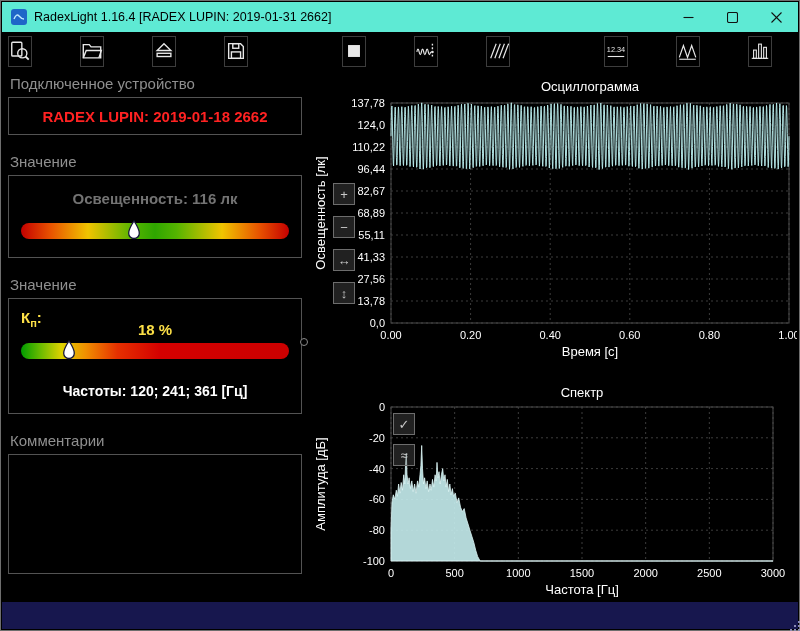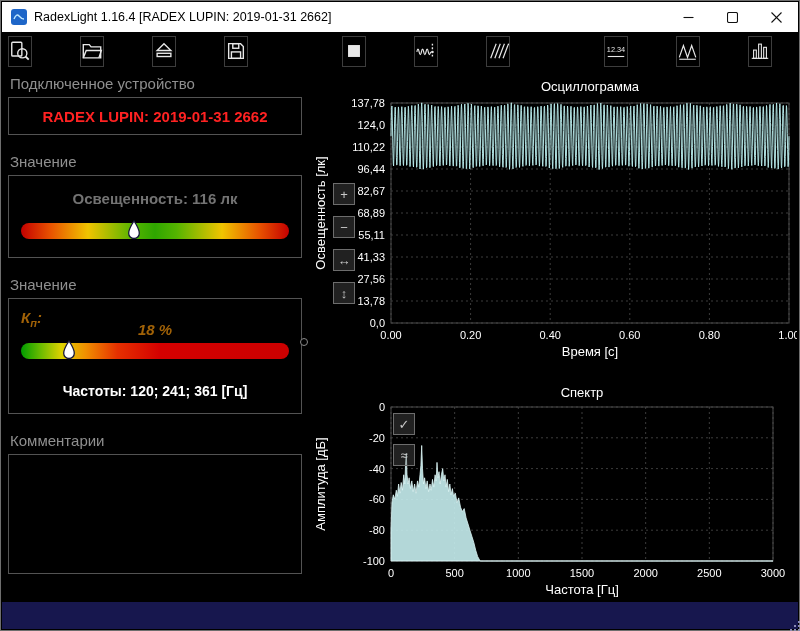--- a/index.html
+++ b/index.html
@@ -1,20 +1,20 @@
 <!DOCTYPE html>
 <html><head>
 <meta charset="utf-8">
 <style>
   * { margin:0; padding:0; box-sizing:border-box; }
   html,body { width:800px; height:631px; background:#000; font-family:"Liberation Sans",sans-serif; overflow:hidden; }
   .window { position:absolute; inset:0; background:#000; border:1px solid #6e6e6e; }
 
   
-  .titlebar { position:absolute; left:1px; top:1px; right:1px; height:30px; background:#ffffff; display:flex; align-items:center; color:#000; font-size:12.5px; }
+  .titlebar { position:absolute; left:1px; top:1px; right:1px; height:30px; background:#5eead4; display:flex; align-items:center; color:#000; font-size:12.5px; }
   .app-icon { margin:0 7px 0 9px; display:flex; }
   .win-buttons { margin-left:auto; display:flex; height:100%; }
   .win-btn { width:44px; height:100%; display:flex; align-items:center; justify-content:center; }
   .win-btn svg { stroke:#111; stroke-width:1.1; fill:none; }
 
   
   .toolbar { position:absolute; left:1px; top:31px; right:1px; height:38px; background:#000; display:flex; align-items:center; padding:0 8px 0 6px;gap:46px; }
   .tb { width:31px; height:31px; background:#000; border:1px solid #3d3d3d; display:flex; align-items:center; justify-content:center; padding:0; margin-right:2px; }
   .tb svg { stroke:#e8e8e8; fill:none; stroke-width:1.5; }
   .tgap { width:7px; }
@@ -27,21 +27,21 @@
   .panel-box { border:1px solid #535353; background:#000; }
   .device-box { height:38px; display:flex; align-items:center; justify-content:center; color:#ff2222; font-weight:bold; font-size:15px; }
   .sec { margin-top:18px; }
   .value-box { padding:14px 12px 18px; }
   .reading { text-align:center; color:#737373; font-weight:bold; font-size:15px; margin-bottom:16px; }
   .bar { position:relative; height:16px; border-radius:8px; }
   .bar-lux { background:linear-gradient(90deg,#c40000 0%,#e85200 11%,#f0c400 25%,#54b400 42%,#2fa600 50%,#54b400 58%,#f0c400 75%,#e85200 89%,#c40000 100%); }
   .bar-kp  { background:linear-gradient(90deg,#009c00 0%,#66ba00 7%,#dcd200 15%,#f09000 24%,#e63000 36%,#d40000 52%,#cc0000 100%); }
   .drop-marker { position:absolute; top:-3px; transform:translateX(-50%); }
   .pulsation-box { padding:8px 12px 14px; }
-  .kp-row { position:relative; height:36px; color:#a16207; font-weight:bold; font-size:15px;font-style:italic; }
+  .kp-row { position:relative; height:36px; color:#fde047; font-weight:bold; font-size:15px; }
   .kp-label { position:absolute; left:0; top:2px; }
   .kp-label sub { font-size:11px; }
   .kp-value { position:absolute; left:0; right:0; top:14px; text-align:center; }
   .freq-line { margin-top:24px; text-align:center; color:#fff; font-weight:bold; font-size:14px; }
   .comments-box { height:120px; }
   .comments-box textarea { width:100%; height:100%; background:#000; border:none; outline:none; resize:none; color:#ddd; font-family:"Liberation Sans",sans-serif; font-size:13px; padding:6px; }
   .splitter-dot { position:absolute; left:299px; top:337px; width:8px; height:8px; border:1px solid #8a8a8a; border-radius:50%; background:#000; }
 
   
   .chart-svg { position:absolute; }
@@ -174,21 +174,21 @@
           <polyline points="1,1 5,5 9,1" fill="none" stroke="#ddd" stroke-width="1.4"></polyline>
         </svg>
     </div>
     <button class="help-btn">?</button>
   </div>
 
   <div class="left-panel">
 
     <div class="section-label">Подключенное устройство</div>
     <div class="panel-box device-box">
-      <span>RADEX LUPIN: 2019-01-31 2662</span>
+      <span>RADEX LUPIN: 2019-01-18 2662</span>
     </div>
 
     <div class="section-label sec">Значение</div>
     <div class="panel-box value-box">
       <div class="reading">Освещенность: 116 лк</div>
       <div class="bar bar-lux">
         <span class="drop-marker" id="lux-marker" style="left: 42%;">
           <svg width="13" height="20" viewBox="0 0 13 20">
               <path d="M6.5 1 C6.5 1 1.2 9 1.2 13.2 a5.3 5.3 0 0 0 10.6 0 C11.8 9 6.5 1 6.5 1 Z" fill="#fff" stroke="#16163a" stroke-width="1.3"></path>
             </svg>

